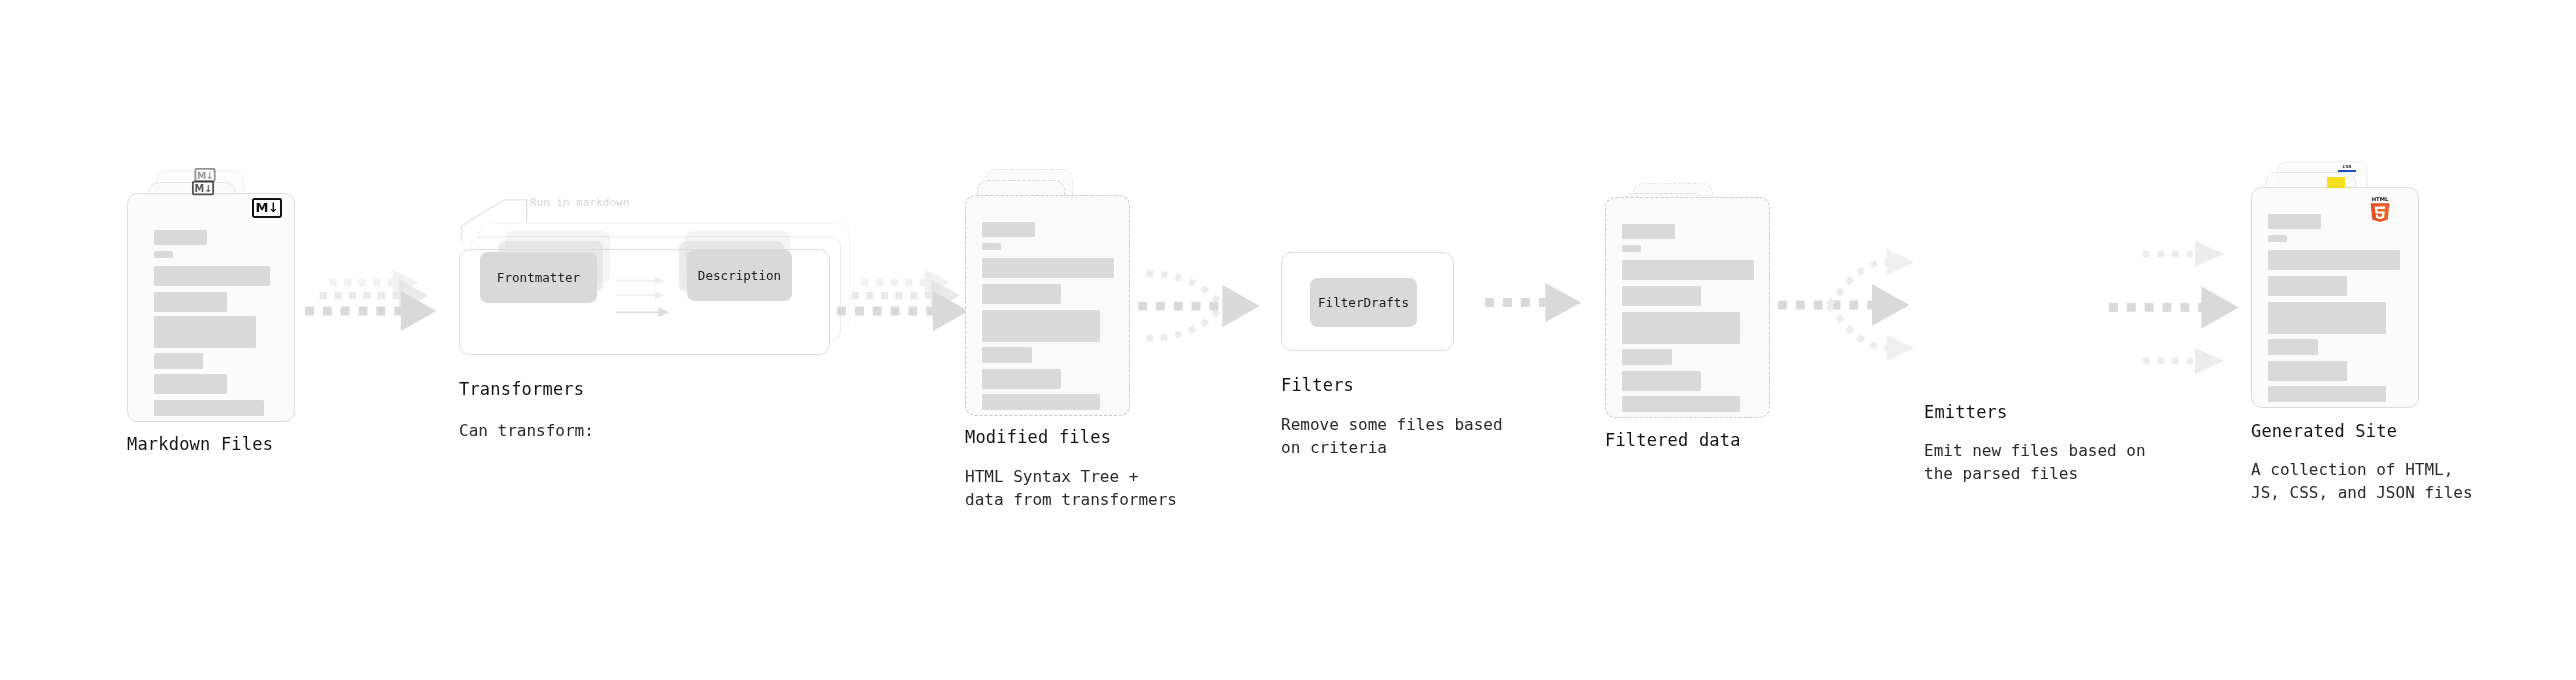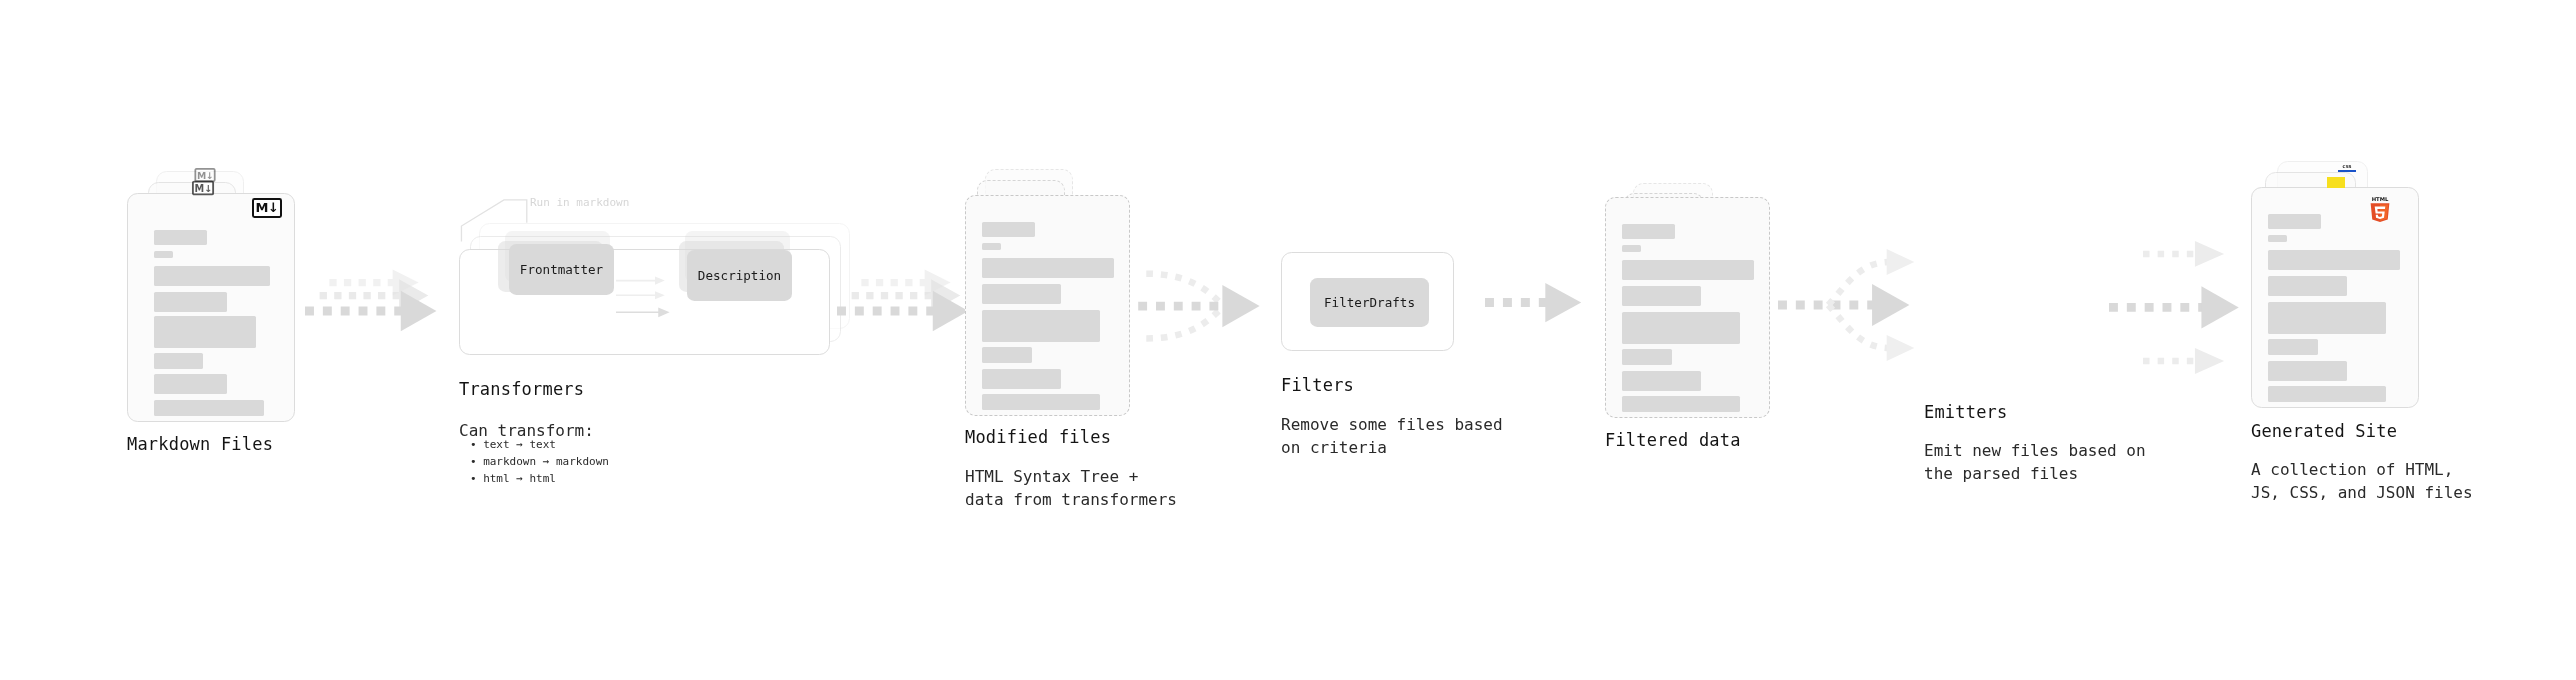--- a/index.html
+++ b/index.html
@@ -164,37 +164,32 @@
         </g>
         <g stroke="#dddddd" stroke-width="2" fill="none">
           <line x1="0" y1="52" x2="54" y2="52"></line>
             <polygon points="52,46 66,52 52,58" fill="#dddddd" stroke="none"></polygon>
         </g>
       </svg>
     </div>
 
     <div class="chip ghost2" style="left:505px; top:231px; width:105px; height:51px;"></div>
     <div class="chip ghost1" style="left:498px; top:241px; width:105px; height:51px;"></div>
-    <div class="chip" style="left:480px; top:244px; width:105px; height:51px;margin-left:29px;">
+    <div class="chip" style="left:480px; top:252px; width:117px; height:51px;">
       <span>Frontmatter</span>
     </div>
 
     <div class="chip ghost2" style="left:685px; top:231px; width:105px; height:51px;"></div>
     <div class="chip ghost1" style="left:679px; top:241px; width:105px; height:51px;"></div>
     <div class="chip" style="left:687px; top:250px; width:105px; height:51px;">
       <span>Description</span>
     </div>
   </div>
   <div class="title" style="left:459px; top:379px;text-align:center;">Transformers</div>
   <div class="caption" style="left:459px; top:419px;">Can transform:</div>
-  <ul class="bullets" style="left:470px; top:436px;">
-    <li>text → text</li>
-    <li>markdown → markdown</li>
-    <li>html → html</li>
-  </ul>
 
   <svg class="abs" style="left:837px; top:268px;" width="142" height="73" viewBox="0 0 175 90">
     <g stroke="#e6e6e6" stroke-width="9" stroke-dasharray="9 9" opacity=".55">
       <line x1="30" y1="18" x2="110" y2="18"></line>
       <polygon points="108,2 140,18 108,34" fill="#e6e6e6" stroke="none"></polygon>
     </g>
     <g stroke="#e3e3e3" stroke-width="9" stroke-dasharray="9 9" opacity=".75">
       <line x1="18" y1="34" x2="118" y2="34"></line>
       <polygon points="116,14 152,34 116,54" fill="#e3e3e3" stroke="none"></polygon>
     </g>
@@ -227,21 +222,21 @@
       <path d="M10 12 C 60 12, 85 30, 105 52"></path>
       <path d="M10 92 C 60 92, 85 74, 105 52"></path>
     </g>
     <g stroke="#d9d9d9" stroke-width="11" stroke-dasharray="11 11">
       <line x1="0" y1="52" x2="108" y2="52"></line>
     </g>
     <polygon points="104,26 150,52 104,78" fill="#d9d9d9"></polygon>
   </svg>
 
   <div class="stage-box" style="left:1281px; top:252px; width:173px; height:99px;">
-    <div class="chip" style="left:28px; top:25px; width:119px; height:49px;justify-content:center;">
+    <div class="chip" style="left:28px; top:25px; width:107px; height:49px;justify-content:center;">
       <span>FilterDrafts</span>
     </div>
   </div>
   <div class="title" style="left:1281px; top:375px;">Filters</div>
   <div class="caption" style="left:1281px; top:413px;">Remove some files based
 on criteria</div>
 
   <svg class="abs" style="left:1485px; top:283px;" width="106" height="49" viewBox="0 0 130 60">
     <g stroke="#d9d9d9" stroke-width="11" stroke-dasharray="11 11">
       <line x1="0" y1="24" x2="78" y2="24"></line>

